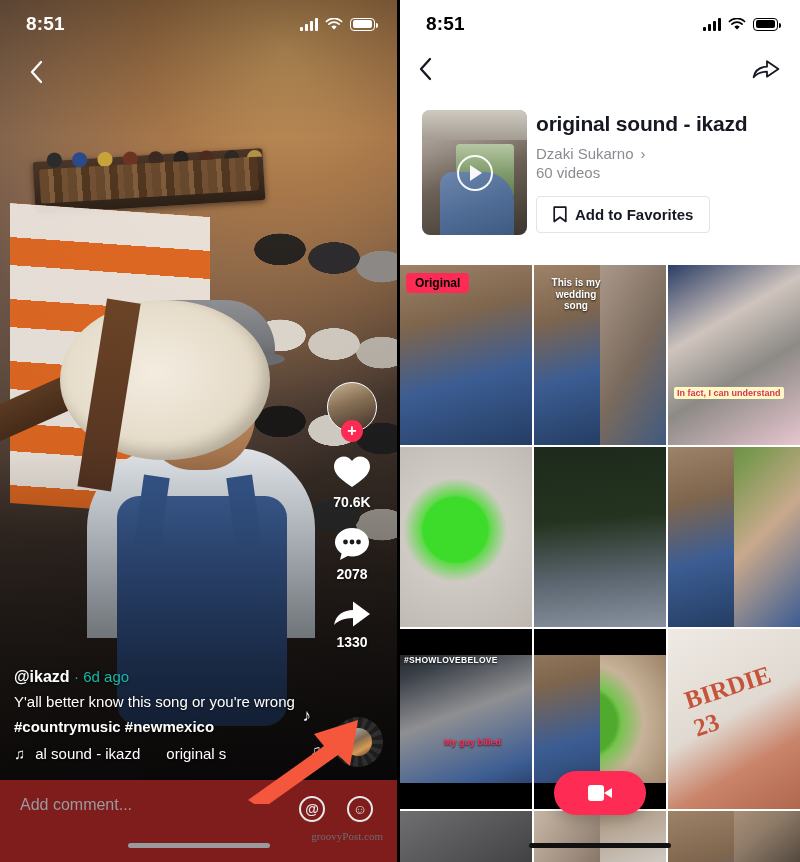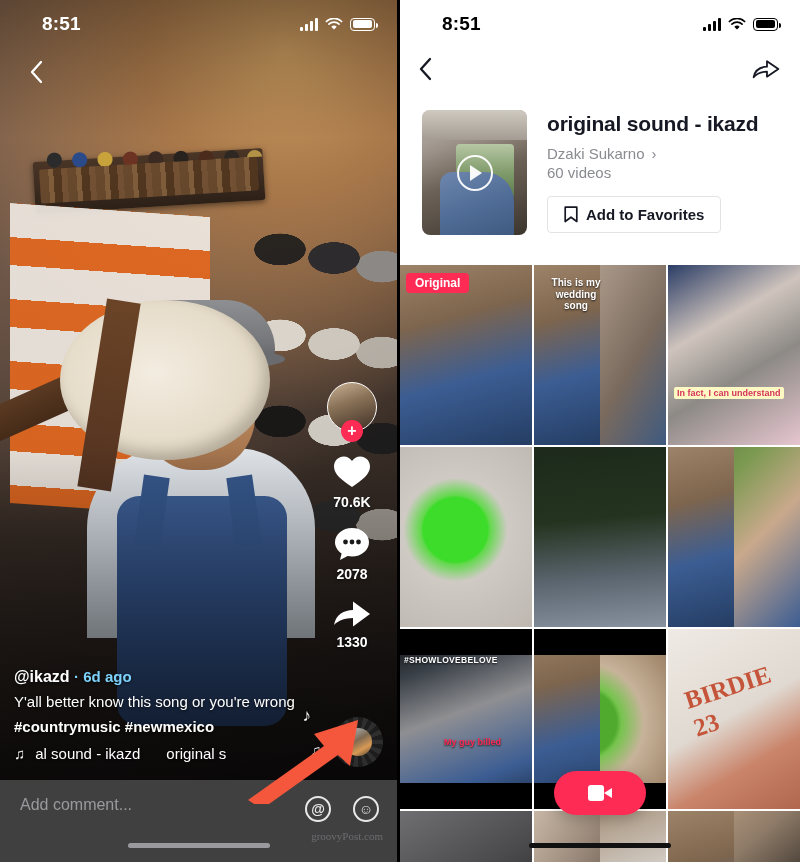--- a/index.html
+++ b/index.html
@@ -126,21 +126,21 @@
   .vid-dark {
     position:absolute; inset:0;
     background: linear-gradient(180deg, rgba(0,0,0,.32) 0%, rgba(0,0,0,0) 16%,
       rgba(0,0,0,0) 52%, rgba(0,0,0,.42) 76%, rgba(0,0,0,.72) 100%);
   }
 
   
   .statusbar {
     position:absolute; left:0; right:0; top:0; height:48px;
     display:flex; align-items:center; justify-content:space-between;
-    padding: 0 22px 0 42px; z-index:12;
+    padding: 0 22px 0 26px; z-index:12;
   }
   .sb-time { font-size:19px; font-weight:600; letter-spacing:.2px; }
   .sb-icons { display:flex; align-items:center; gap:7px; }
   .ic-cell { display:flex; align-items:flex-end; gap:2px; height:13px; }
   .ic-cell i { width:3px; background:currentColor; border-radius:1px; display:block; }
   .ic-cell i:nth-child(1){height:4px;}
   .ic-cell i:nth-child(2){height:7px;}
   .ic-cell i:nth-child(3){height:10px;}
   .ic-cell i:nth-child(4){height:13px;}
   .ic-batt {
@@ -204,34 +204,34 @@
     background: linear-gradient(150deg,#b9c7d6 0%,#7e6a52 45%,#d89a55 72%,#473a2e 100%);
   }
   .note { position:absolute; color:#fff; font-size:17px; z-index:11;
     text-shadow:0 1px 3px rgba(0,0,0,.6); }
 
   
   .caption {
     position:absolute; left:14px; bottom:100px; width:300px; z-index:11; color:#fff;
   }
   .cap-user { font-size:16px; font-weight:700; text-shadow:0 1px 3px rgba(0,0,0,.7); }
-  .cap-user .ago { font-weight:700; color:#7dd3fc; font-size:15px; }
+  .cap-user .ago { font-weight:400; color:#14b8a6; font-size:15px; }
   .cap-text { font-size:15px; margin-top:6px; line-height:1.36;
     text-shadow:0 1px 3px rgba(0,0,0,.7); }
   .cap-tags { font-size:15px; font-weight:700; margin-top:4px; line-height:1.35;
     text-shadow:0 1px 3px rgba(0,0,0,.7); }
   .cap-music { font-size:15px; margin-top:8px; display:flex; align-items:center;
     gap:10px; white-space:nowrap; overflow:hidden; text-shadow:0 1px 3px rgba(0,0,0,.7); }
   .cap-music .mtxt2 { padding-left:16px; }
 
   
   .commentbar {
     position:absolute; left:0; right:0; bottom:0; height:82px;
-    background:#404040; z-index:13;
-    display:flex; align-items:flex-start; padding:16px 18px 0 20px;
+    background:#7f1d1d; z-index:13;
+    display:flex; align-items:flex-start; padding:16px 24px 0 20px;
     justify-content:space-between;
   }
   .cb-placeholder { color:#9a9a9e; font-size:16px; }
   .cb-icons { display:flex; gap:22px; align-items:center; }
   .cb-circle {
     width:26px; height:26px; border-radius:50%; border:2px solid #e8e8ea;
     display:flex; align-items:center; justify-content:center; color:#e8e8ea;
     font-size:14px; font-weight:600;
   }
   .homebar {
@@ -249,21 +249,21 @@
   
   .phone-right {
     position:relative; width:400px; height:862px; background:#fff; overflow:hidden;
   }
   .r-top { position:absolute; left:0; right:0; top:0; height:265px; background:#fff; z-index:5; }
   .r-navrow {
     position:absolute; left:0; right:0; top:48px; height:46px;
     display:flex; align-items:center; justify-content:space-between;
     padding: 0 20px 0 18px; z-index:8;
   }
-  .soundinfo { position:absolute; left:22px; top:110px; right:20px; display:flex; gap:20px; z-index:8; }
+  .soundinfo { position:absolute; left:22px; top:110px; right:20px; display:flex; gap:9px; z-index:8; }
   .sound-cover {
     width:105px; height:125px; border-radius:8px; overflow:hidden; position:relative; flex:none;
     background: linear-gradient(160deg,#c3bdb4 0%,#9b9188 28%,#6d6257 52%,#3b352e 100%);
   }
   .sc-win {
     position:absolute; left:34px; top:34px; width:58px; height:54px;
     background: linear-gradient(180deg,#b6c7a4 0%,#7f9a6a 55%,#5d7a4c 100%);
     border-radius:4px;
   }
   .sc-person {
@@ -301,21 +301,21 @@
     display:grid; grid-template-columns: repeat(3, 1fr);
     gap:2px; background:#fff; z-index:4;
   }
   .cell { position:relative; height:180px; overflow:hidden; background:#111; }
   .cell .ov {
     position:absolute; font-size:9px; font-weight:700; color:#fff; z-index:3;
     text-shadow:0 1px 2px rgba(0,0,0,.8); line-height:1.15;
   }
   .badge-original {
     position:absolute; left:6px; top:8px; z-index:4;
-    background:#fe2c55; color:#ffffff; font-size:12px; font-weight:700;
+    background:#fe2c55; color:#000000; font-size:12px; font-weight:700;
     padding:3px 9px; border-radius:4px;
   }
   .use-sound {
     position:absolute; left:50%; transform:translateX(-50%); bottom:47px;
     background:#fe2c55; color:#fff; border-radius:30px;
     padding:14px 34px; display:flex; align-items:center; gap:12px;
     font-size:19px; font-weight:700; z-index:15; cursor:pointer;
     box-shadow:0 4px 14px rgba(0,0,0,.2);
   }
   .cam-ico { width:24px; height:16px; position:relative; }

